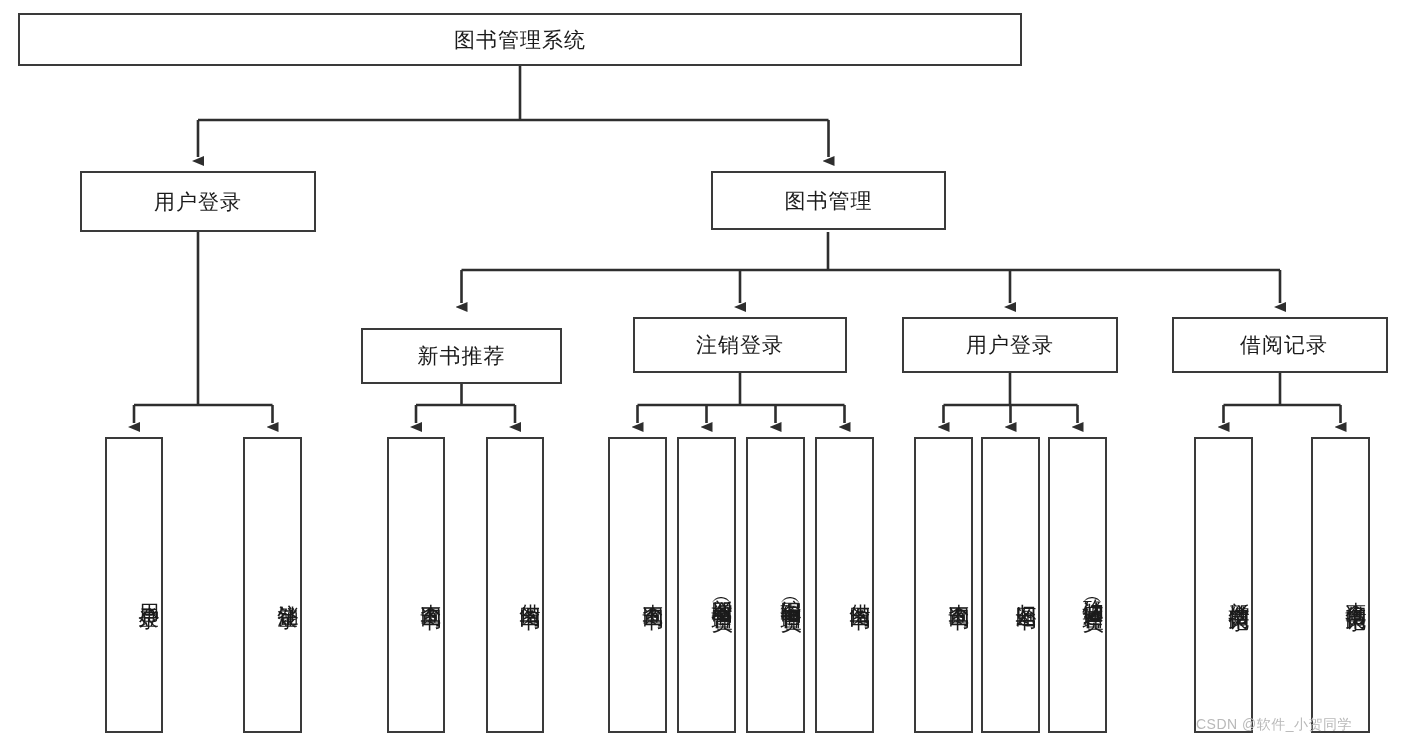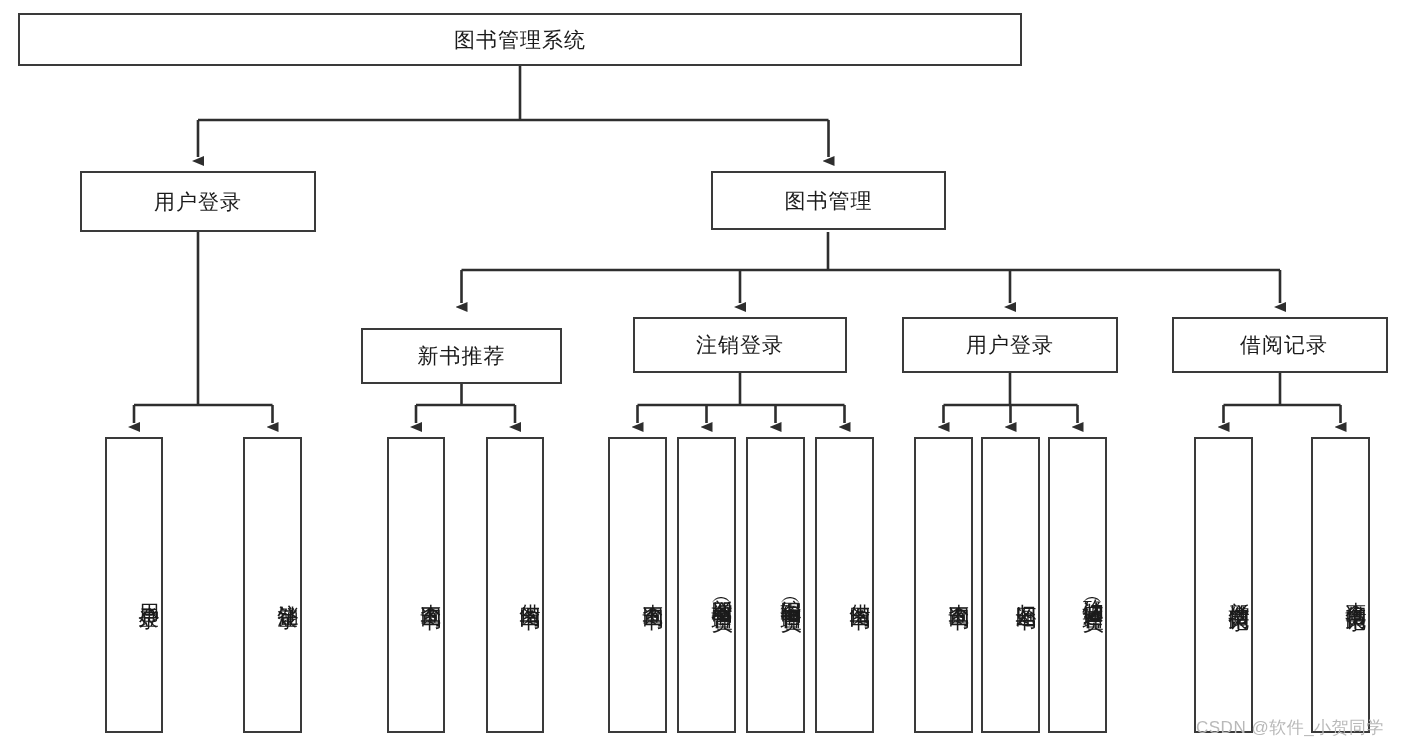--- a/index.html
+++ b/index.html
@@ -51,21 +51,21 @@
     letter-spacing: 2px;
     line-height: 1.1;
   }
   .node.vert .vtext {
     writing-mode: vertical-rl;
     text-orientation: upright;
     white-space: nowrap;
   }
   .watermark {
     position: absolute;
-    font-size: 17px;
+    font-size: 14px;
     color: #b9b9b9;
     white-space: nowrap;
     z-index: 3;
     letter-spacing: 0.5px;
   }
 </style>
 </head>
 <body>
 
 <div id="canvas">

